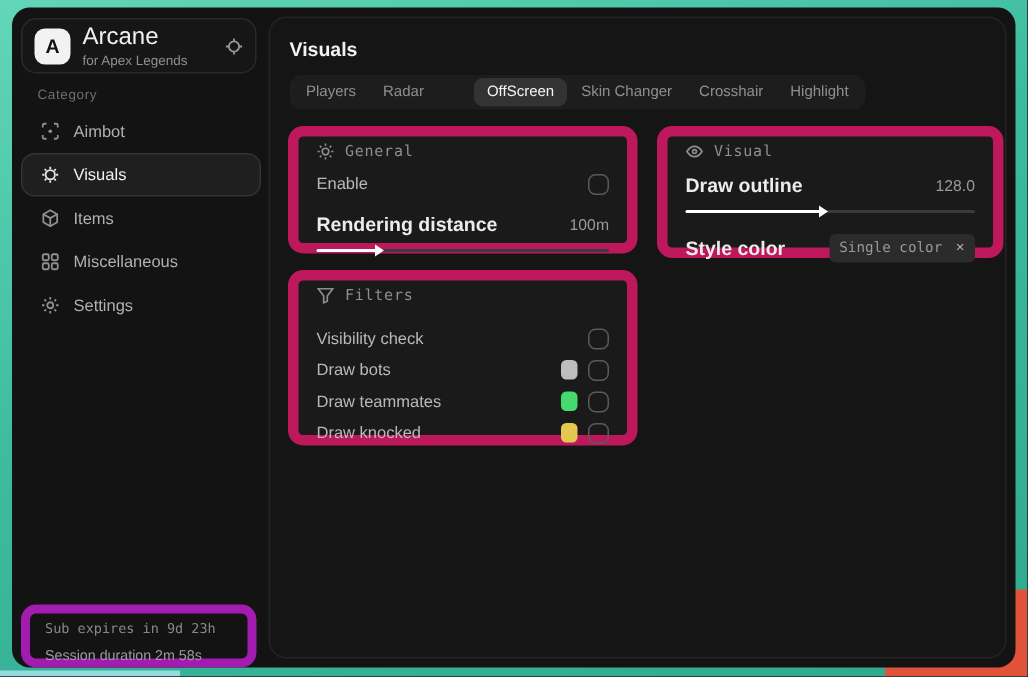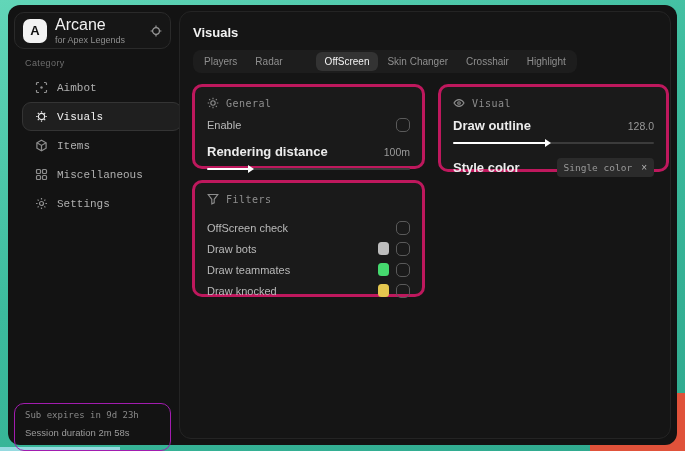--- a/index.html
+++ b/index.html
@@ -11,37 +11,37 @@
 
   
   .sidebar{position:absolute;left:0;top:0;width:172px;height:100%;}
   .brand-card{position:absolute;left:6px;top:7px;width:157px;height:37px;border:1px solid #2a2a2a;border-radius:10px;background:#161616;display:flex;align-items:center;padding:0 8px;box-sizing:border-box;}
   .logo{width:24px;height:24px;border-radius:7px;background:#f2f2f2;color:#111;font-weight:bold;font-size:13px;display:flex;align-items:center;justify-content:center;}
   .brand-text{margin-left:8px;flex:1;line-height:1.25;}
   .brand-name{font-size:16px;font-weight:normal;color:#f0f0f0;}
   .brand-sub{font-size:9px;color:#8f8f8f;}
   .hdr-ico{color:#9a9a9a;display:flex;}
   .category{position:absolute;left:17px;top:53px;font-size:9px;color:#6e6e6e;letter-spacing:.4px;}
-  .nav{position:absolute;left:14px;top:68px;width:160px;font-family:Liberation Mono, monospace;}
+  .nav{position:absolute;left:6px;top:68px;width:160px;}
   .nav-item{height:27px;display:flex;align-items:center;padding:0 12px;color:#b0b0b0;font-size:11px;border:1px solid transparent;border-radius:9px;cursor:pointer;}
   .nav-item .ico{width:13px;height:13px;margin-right:9px;color:#8f8f8f;display:flex;align-items:center;justify-content:center;}
   .nav-item.selected{background:#1f1f1f;border-color:#343434;color:#f2f2f2;}
   .nav-item.selected .ico{color:#e8e8e8;}
-  .footer-card{position:absolute;left:6px;top:398px;width:157px;height:48px;border:1px solid #a21caf;border-radius:10px;box-sizing:border-box;padding:6px 10px;}
+  .footer-card{position:absolute;left:6px;top:398px;width:157px;height:42px;border:6px solid #a21caf;border-radius:10px;box-sizing:border-box;padding:6px 10px;}
   .foot1{font-family:"DejaVu Sans Mono",monospace;font-size:9px;color:#888;}
   .foot2{font-size:9.5px;color:#9c9c9c;margin-top:7px;}
 
   
   .main-card{position:absolute;left:171px;top:6px;width:492px;height:428px;background:#151515;border:1px solid #242424;border-radius:12px;box-sizing:border-box;}
   .page-title{position:absolute;left:13px;top:13px;font-size:13px;font-weight:bold;color:#f2f2f2;}
   .tabbar{position:absolute;left:13px;top:38px;display:inline-flex;align-items:center;background:#1d1d1d;border-radius:8px;padding:2px;}
   .tab{padding:0 9px;height:19px;line-height:19px;font-size:10px;color:#8f8f8f;border-radius:6px;cursor:pointer;white-space:nowrap;}
   .tab.selected{background:#333333;color:#f4f4f4;margin-left:24px;}
 
-  .panel{position:absolute;background:#1a1a1a;border:3px solid #be185d;border-radius:10px;box-sizing:border-box;padding:10px 12px;}
+  .panel{position:absolute;background:#1a1a1a;border:7px solid #be185d;border-radius:10px;box-sizing:border-box;padding:4px 12px;}
   .panel-general{left:12px;top:72px;width:233px;height:85px;}
   .panel-visual{left:258px;top:72px;width:231px;height:88px;}
   .panel-filters{left:12px;top:168px;width:233px;height:117px;}
   .panel-hd{display:flex;align-items:center;font-family:"DejaVu Sans Mono",monospace;font-size:10px;color:#8e8e8e;letter-spacing:.5px;}
   .panel-hd .ico{width:12px;height:12px;margin-right:7px;display:flex;color:#8e8e8e;}
   .row{display:flex;align-items:center;justify-content:space-between;}
   .lbl{font-size:11px;color:#b9b9b9;}
   .lbl-strong{font-size:13px;font-weight:bold;color:#ececec;}
   .val{font-size:10.5px;color:#9a9a9a;}
   .checkbox{width:14px;height:14px;border:1.5px solid #5a5a5a;border-radius:5px;box-sizing:border-box;cursor:pointer;flex:none;}
@@ -211,21 +211,21 @@
       <section class="panel panel-filters">
         <div class="panel-hd">
           <span class="ico">
             <svg width="12" height="12" viewBox="0 0 12 12" fill="none" stroke="currentColor" stroke-width="1.1">
               <path d="M1.2 1.5h9.6L7.2 6.3v3.5l-2.4 1V6.3z"></path>
             </svg>
           </span>
           <span>Filters</span>
         </div>
         <div class="f-row mt8">
-          <span class="lbl">OffScreen check</span>
+          <span class="lbl">Visibility check</span>
           <span class="checkbox"></span>
         </div>
         <div class="f-row">
           <span class="lbl">Draw bots</span>
           <span class="swatch" style="background: rgb(189, 189, 189);"></span>
           <span class="checkbox"></span>
         </div>
         <div class="f-row">
           <span class="lbl">Draw teammates</span>
           <span class="swatch" style="background: rgb(69, 217, 110);"></span>

